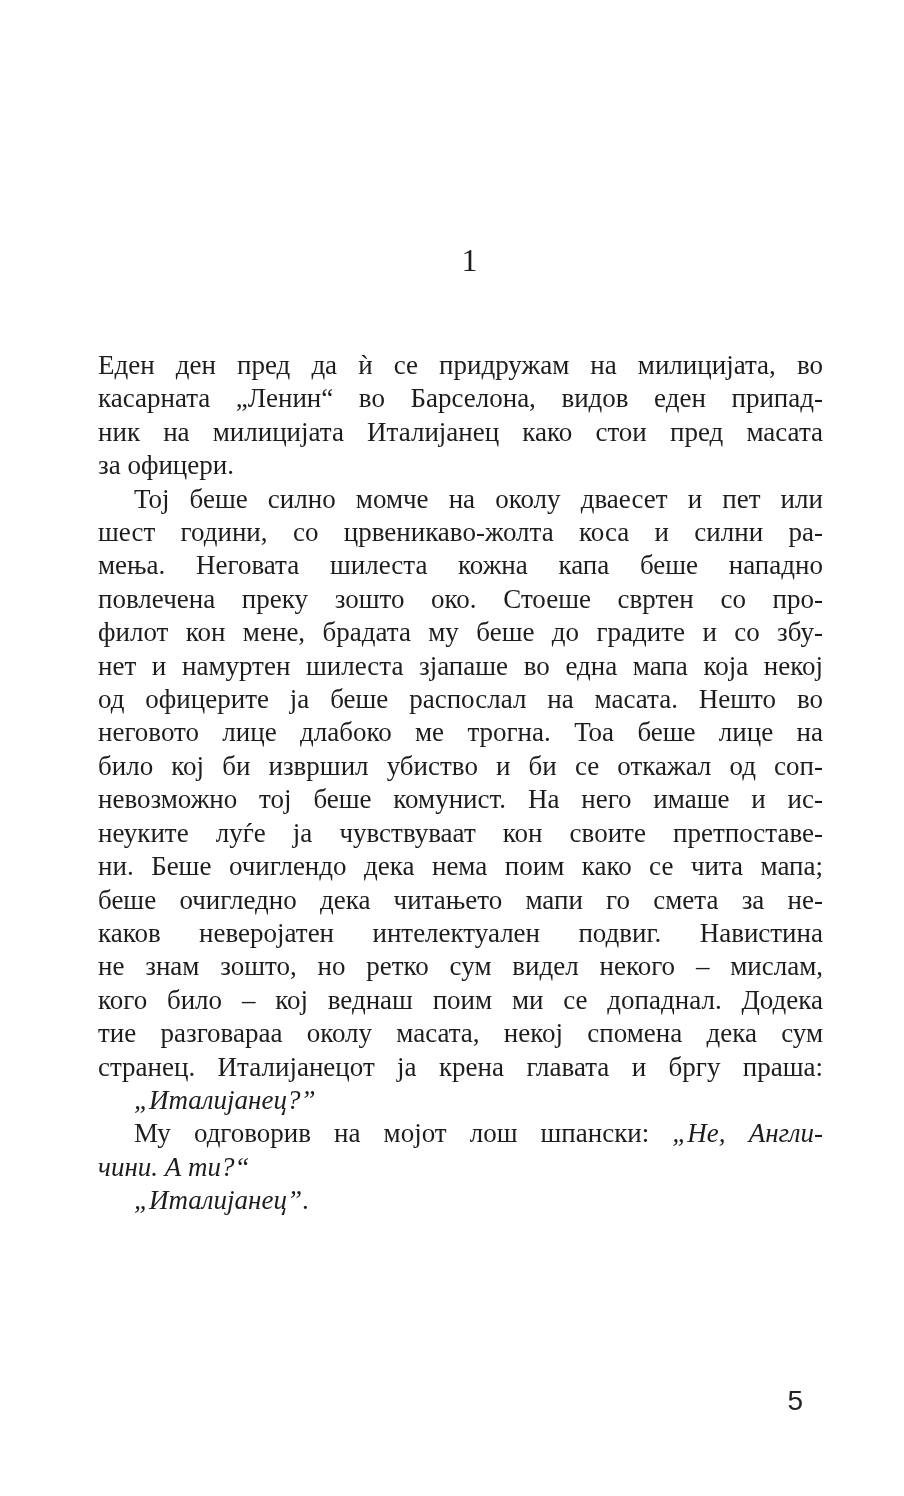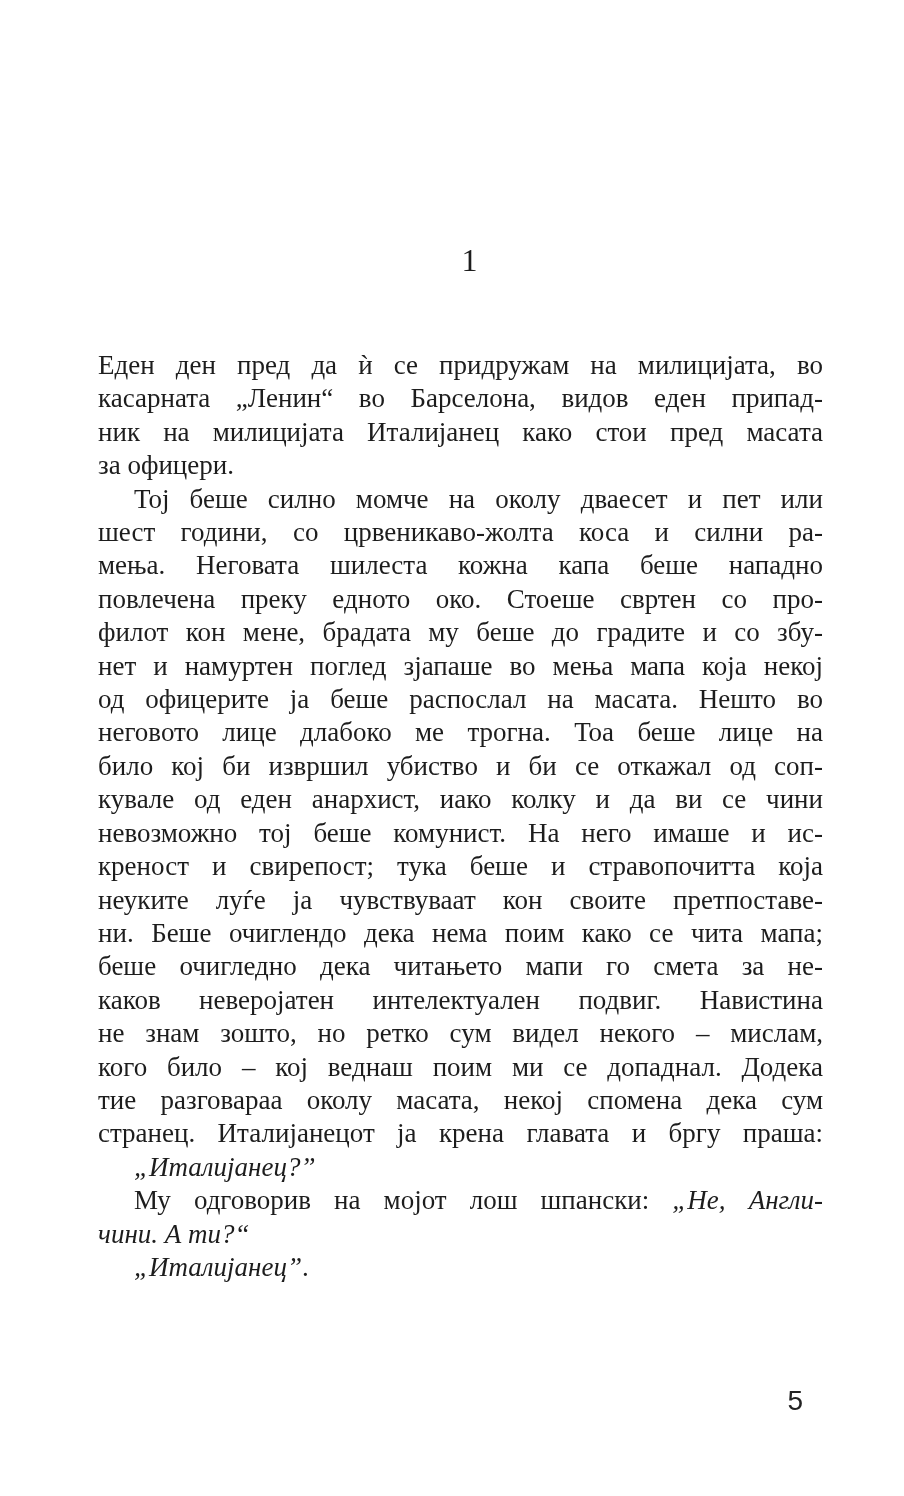--- a/index.html
+++ b/index.html
@@ -69,29 +69,27 @@
   <div class="chapter-number">1</div>
 
   <div class="text-block">
       <div class="line j"><span>Еден ден пред да ѝ се придружам на милицијата, во</span></div>
       <div class="line j"><span>касарната „Ленин“ во Барселона, видов еден припад-</span></div>
       <div class="line j"><span>ник на милицијата Италијанец како стои пред масата</span></div>
       <div class="line"><span>за офицери.</span></div>
       <div class="line j ind"><span>Тој беше силно момче на околу дваесет и пет или</span></div>
       <div class="line j"><span>шест години, со црвеникаво-жолта коса и силни ра-</span></div>
       <div class="line j"><span>мења. Неговата шилеста кожна капа беше нападно</span></div>
-      <div class="line j"><span>повлечена преку едното око. Стоеше свртен со про-</span></div>
+      <div class="line j"><span>повлечена преку зошто око. Стоеше свртен со про-</span></div>
       <div class="line j"><span>филот кон мене, брадата му беше до градите и со збу-</span></div>
-      <div class="line j"><span>нет и намуртен поглед зјапаше во мења мапа која некој</span></div>
+      <div class="line j"><span>нет и намуртен шилеста зјапаше во една мапа која некој</span></div>
       <div class="line j"><span>од офицерите ја беше распослал на масата. Нешто во</span></div>
       <div class="line j"><span>неговото лице длабоко ме трогна. Тоа беше лице на</span></div>
       <div class="line j"><span>било кој би извршил убиство и би се откажал од соп-</span></div>
-      <div class="line j"><span>кувале од еден анархист, иако колку и да ви се чини</span></div>
       <div class="line j"><span>невозможно тој беше комунист. На него имаше и ис-</span></div>
-      <div class="line j"><span>креност и свирепост; тука беше и стравопочитта која</span></div>
       <div class="line j"><span>неуките луѓе ја чувствуваат кон своите претпоставе-</span></div>
       <div class="line j"><span>ни. Беше очиглендо дека нема поим како се чита мапа;</span></div>
       <div class="line j"><span>беше очигледно дека читањето мапи го смета за не-</span></div>
       <div class="line j"><span>каков неверојатен интелектуален подвиг. Навистина</span></div>
       <div class="line j"><span>не знам зошто, но ретко сум видел некого – мислам,</span></div>
       <div class="line j"><span>кого било – кој веднаш поим ми се допаднал. Додека</span></div>
       <div class="line j"><span>тие разговараа околу масата, некој спомена дека сум</span></div>
       <div class="line j"><span>странец. Италијанецот ја крена главата и бргу праша:</span></div>
       <div class="line ind"><span class="it">„Италијанец?”</span></div>
       <div class="line j ind"><span>Му одговорив на мојот лош шпански: </span><span class="it">„Не, Англи-</span></div>

